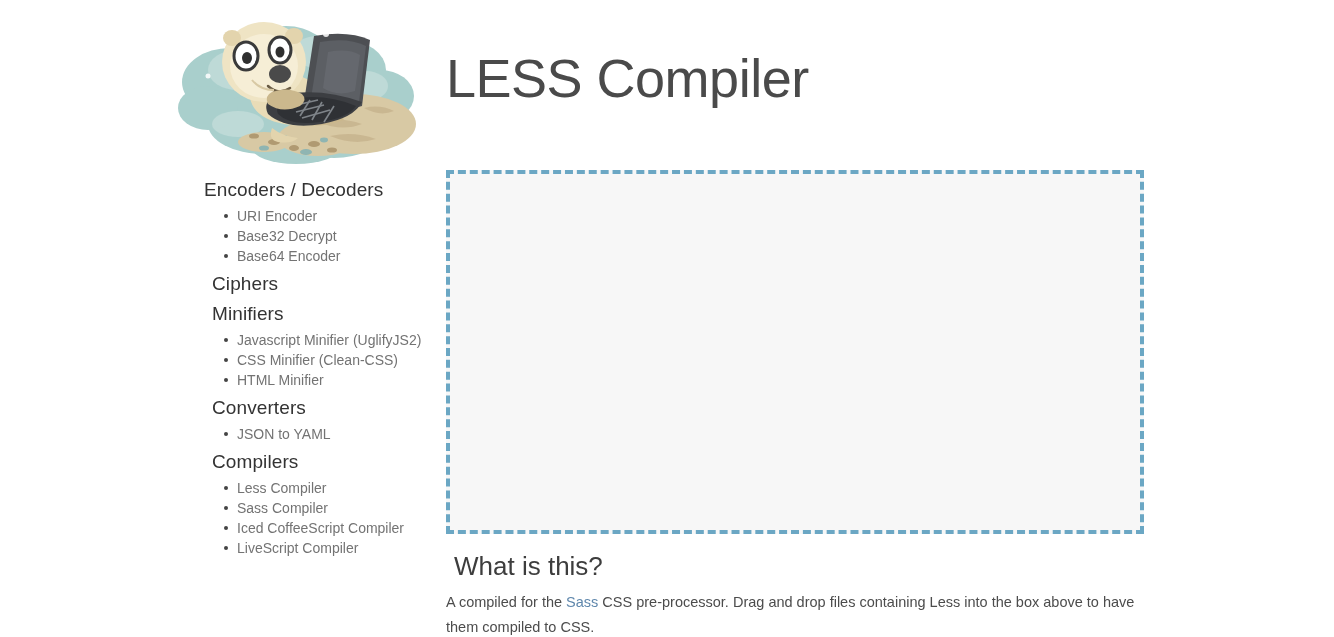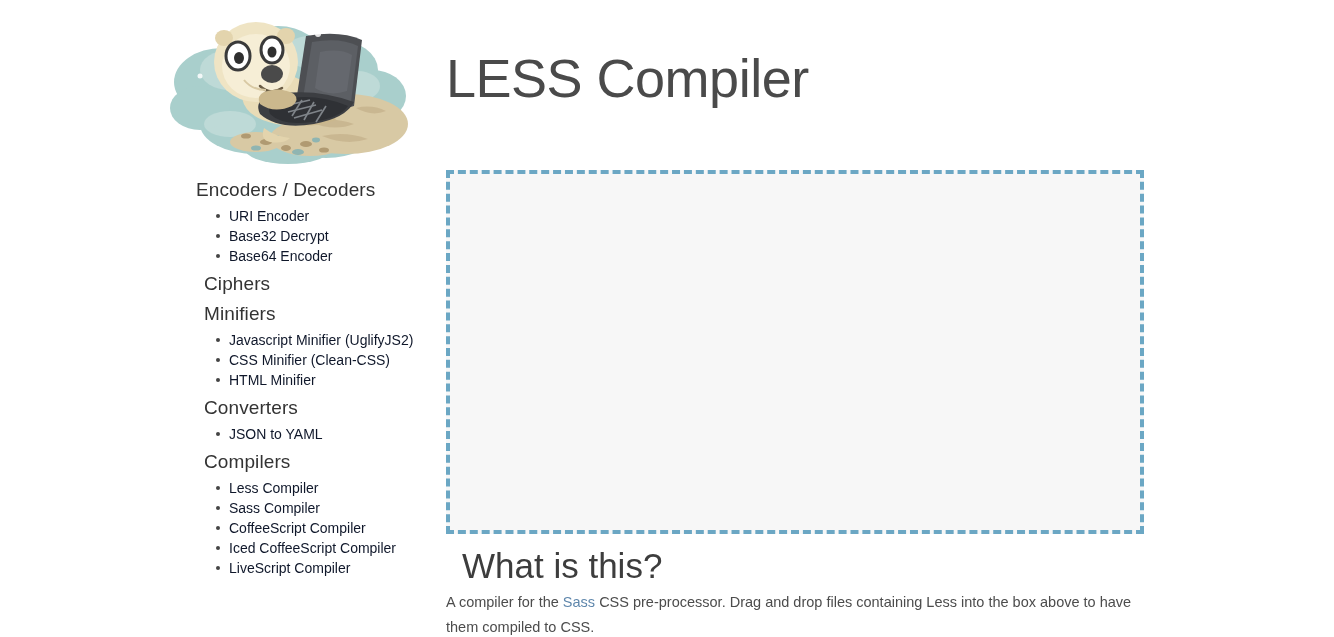--- a/index.html
+++ b/index.html
@@ -19,21 +19,21 @@
 
   .page {
     position: relative;
     width: 1334px;
     height: 637px;
   }
 
   
   .sidebar {
     position: absolute;
-    left: 8px;
+    left: 16px;
     top: 0;
     width: 440px;
     height: 504px;
     padding: 0;
   }
 
   .logo-wrap {
     position: absolute;
     left: 152px;
     top: 12px;
@@ -78,21 +78,21 @@
     position: absolute;
     left: -13px;
     top: 8px;
     width: 4px;
     height: 4px;
     border-radius: 50%;
     background: #444444;
   }
   .nav-link {
     font-size: 14px;
-    color: #0f172a;
+    color: #737373;
     text-decoration: none;
     line-height: 20px;
     white-space: nowrap;
   }
 
   
   .main {
     position: absolute;
     left: 446px;
     top: 0;
@@ -117,24 +117,24 @@
     left: 0;
     top: 170px;
     width: 698px;
     height: 364px;
     background: #f7f7f7;
     border: 4px dashed #6ba7c4;
   }
 
   .section-heading {
     position: absolute;
-    left: 16px;
+    left: 8px;
     top: 551px;
     margin: 0;
-    font-size: 35px;
+    font-size: 26px;
     font-weight: normal;
     color: #3d3d3d;
     line-height: 30px;
   }
 
   .body-text {
     position: absolute;
     left: 0;
     top: 590px;
     width: 690px;
@@ -277,34 +277,33 @@
         <ul class="nav-list">
           <li><a class="nav-link" href="#">JSON to YAML</a></li>
         </ul>
       </div>
 
       <div class="nav-section">
         <h3 class="nav-heading">Compilers</h3>
         <ul class="nav-list">
           <li><a class="nav-link" href="#">Less Compiler</a></li>
           <li><a class="nav-link" href="#">Sass Compiler</a></li>
-          <li><a class="nav-link" href="#">CoffeeScript Compiler</a></li>
           <li><a class="nav-link" href="#">Iced CoffeeScript Compiler</a></li>
           <li><a class="nav-link" href="#">LiveScript Compiler</a></li>
         </ul>
       </div>
 
     </nav>
   </div>
 
   <div class="main">
 
     <h1 class="page-title">LESS Compiler</h1>
 
     <div class="dropzone"></div>
 
     <h2 class="section-heading">What is this?</h2>
 
-    <p class="body-text"><span>A compiler for the </span><a class="inline-link" href="#">Sass</a><span> CSS pre-processor. Drag and drop files containing Less into the box above to have them compiled to CSS.</span></p>
+    <p class="body-text"><span>A compiled for the </span><a class="inline-link" href="#">Sass</a><span> CSS pre-processor. Drag and drop files containing Less into the box above to have them compiled to CSS.</span></p>
 
   </div>
 
 </div>
 
 </body></html>

